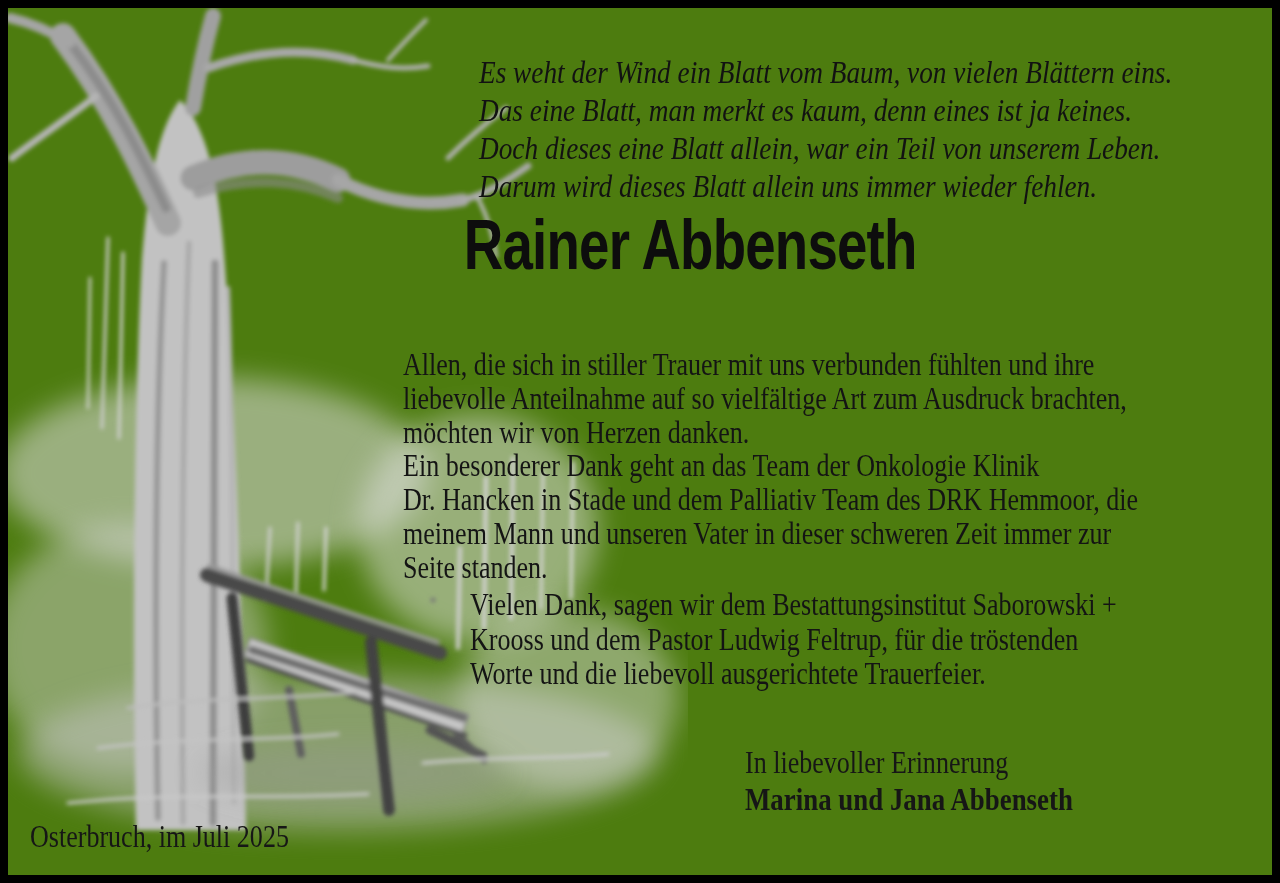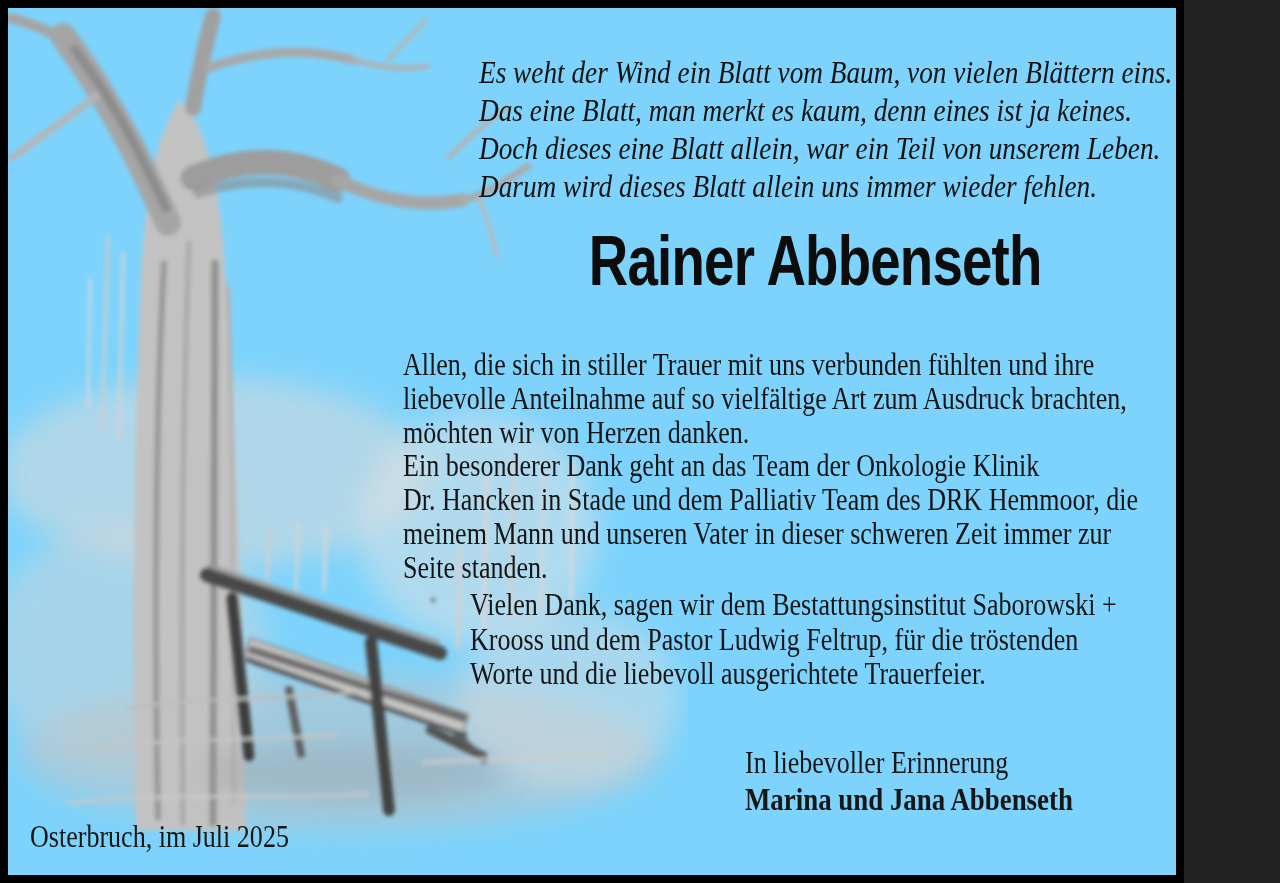--- a/index.html
+++ b/index.html
@@ -1,37 +1,37 @@
 <!DOCTYPE html>
 <html lang="de"><head>
 <meta charset="utf-8">
 <style>
   html,body{margin:0;padding:0;background:#222;}
   .sheet{
     position:relative;
-    width:1184px;height:883px;
+    width:1280px;height:883px;
     box-sizing:border-box;
     border:8px solid #000;
-    background:#7dd3fc;
+    background:#4d7c0f;
     overflow:hidden;
     font-family:"Liberation Serif", serif;
     color:#161616;
   }
   .illustration{position:absolute;left:0;top:0;}
   
   .poem{
     position:absolute;left:471px;top:46px;
     font-style:italic;
     font-size:31px;line-height:38px;
     transform:scaleX(.88);transform-origin:0 0;
     white-space:nowrap;
     color:#121212;
   }
   
-  .center-col{position:absolute;left:392px;width:830px;text-align:center;margin-top:16px;}
+  .center-col{position:absolute;left:392px;width:830px;text-align:left;}
   .name-row{top:200px;}
   .name-inner{
     display:inline-block;
     font-family:"Liberation Sans", sans-serif;
     font-weight:700;
     font-size:70px;line-height:74px;
     letter-spacing:-1px;
     transform:scaleX(.78);
     transform-origin:50% 50%;
     color:#0d0d0d;

